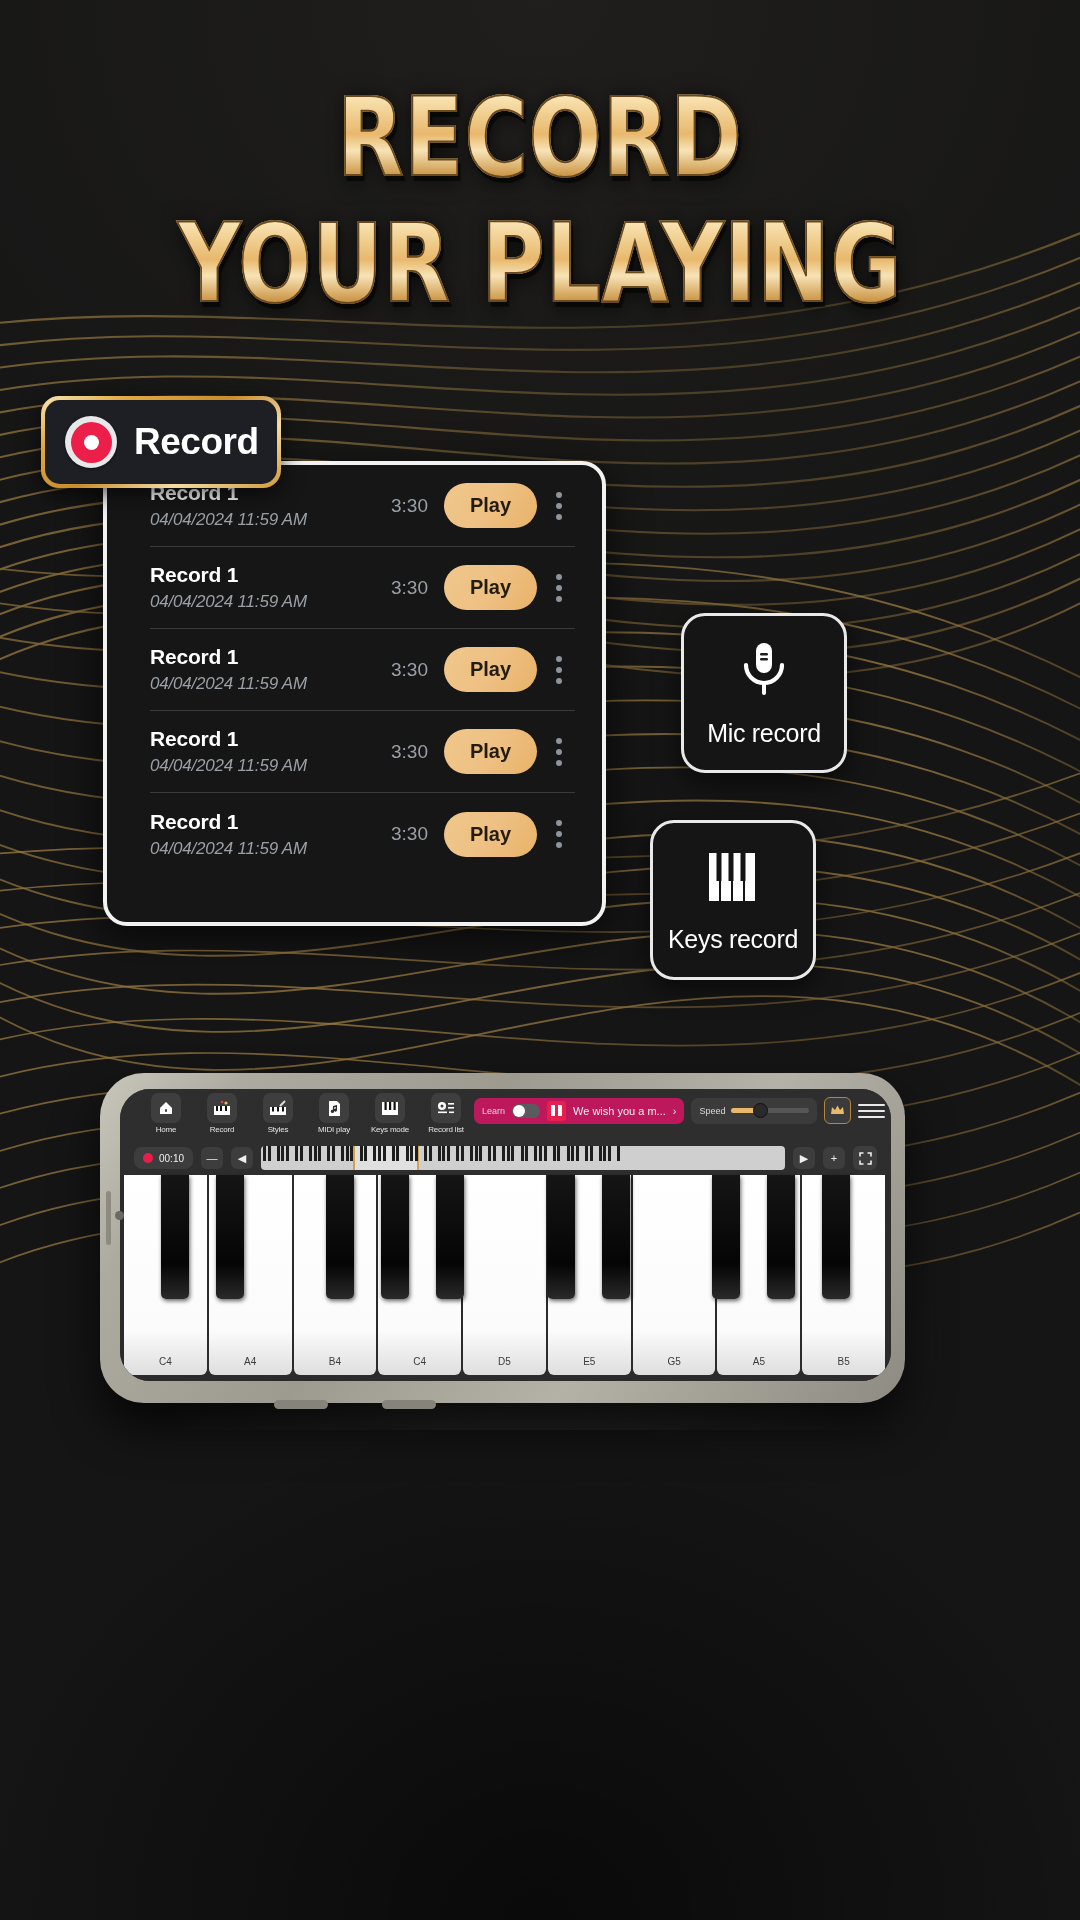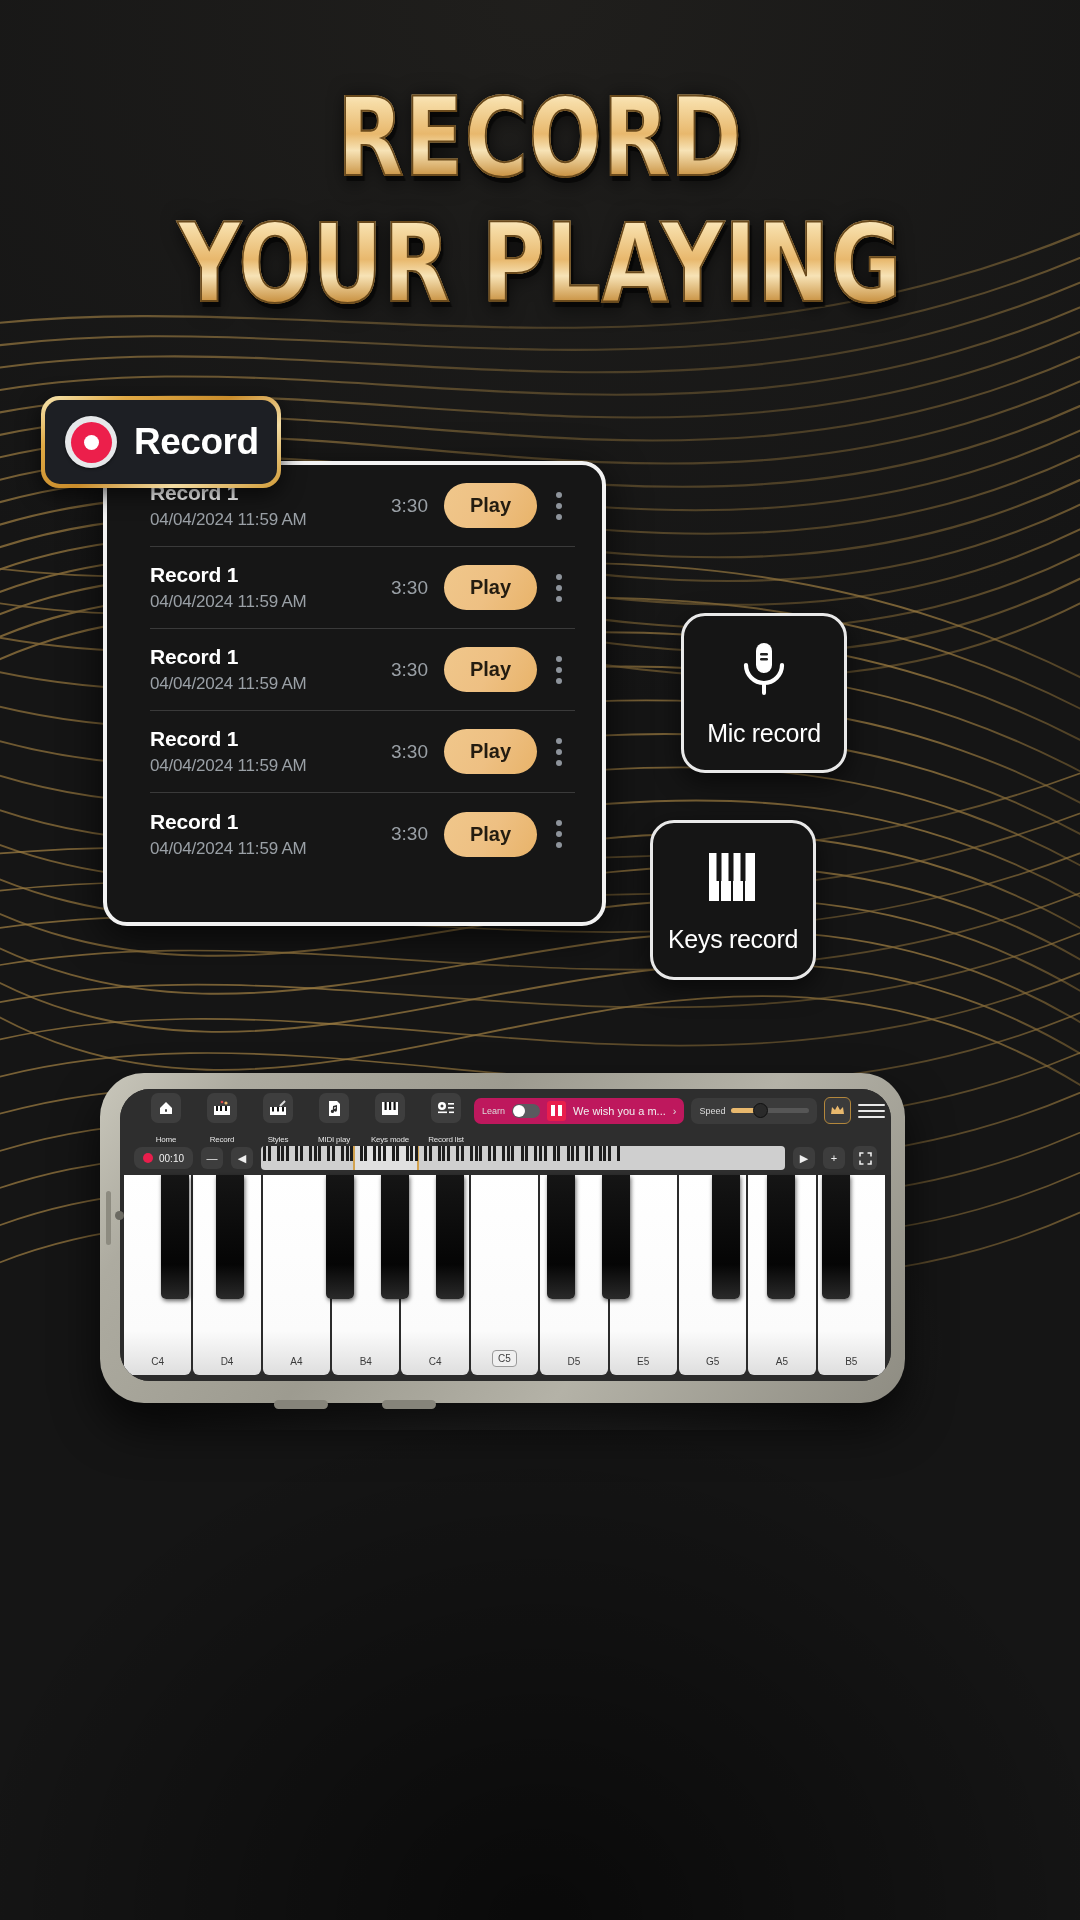--- a/index.html
+++ b/index.html
@@ -95,21 +95,21 @@
   .rec-row{
     height:82px;
     display:flex; align-items:center;
     margin:0 27px;
     border-bottom:1px solid #3a3a3a;
     position:relative;
   }
   .rec-row:last-child{ border-bottom:none; }
   .rec-meta{ flex:1 1 auto; min-width:0; }
   .rec-title{ color:#ffffff; font-size:21px; font-weight:bold; letter-spacing:-.2px; }
-  .rec-sub{ color:#9aa0a6; font-size:17px; margin-top:5px; letter-spacing:-.2px; }
+  .rec-sub{ color:#9aa0a6; font-size:17px; margin-top:5px; letter-spacing:-.2px;font-style:italic; }
   .rec-dur{ color:#9aa0a6; font-size:19px; margin-right:16px; flex:0 0 auto; }
   .rec-play{
     flex:0 0 auto;
     width:93px; height:45px;
     border-radius:23px;
     border:none;
     background:linear-gradient(120deg,#f0c78b 0%,#eec083 50%,#e8b369 100%);
     color:#241c10; font-size:20px; font-weight:bold;
     font-family:"Liberation Sans", sans-serif;
     cursor:pointer;
@@ -167,21 +167,21 @@
   #tab-foot-1{ position:absolute; left:174px; bottom:-6px; width:54px; height:9px; border-radius:5px; background:#86847a; z-index:12;}
   #tab-foot-2{ position:absolute; left:282px; bottom:-6px; width:54px; height:9px; border-radius:5px; background:#86847a; z-index:12;}
 
   
   #tb-top{
     height:52px; display:flex; align-items:flex-start;
     padding:4px 10px 0 18px; gap:0;
     background:#2e2e2e;
   }
   .tb-item{
-    width:56px; display:flex; flex-direction:column; align-items:center; gap:12px; cursor:pointer;justify-content:flex-end;
+    width:56px; display:flex; flex-direction:column; align-items:center; gap:2px; cursor:pointer;justify-content:flex-end;
   }
   .tb-ico{
     width:30px; height:30px; border-radius:7px;
     background:#3e3e3e;
     display:flex; align-items:center; justify-content:center;
   }
   .tb-lab{ color:#e4e4e4; font-size:8px; letter-spacing:-.2px; }
   #tb-right{
     margin-left:auto; display:flex; align-items:center; gap:7px; padding-top:4px;
   }
@@ -613,33 +613,27 @@
             <path d="M1 4.5V1h3.5M8.5 1H12v3.5M12 8.5V12H8.5M4.5 12H1V8.5"></path>
           </svg>
         </div>
       </div>
 
       <div id="piano">
           <div class="wk">
             <span class="lbl">C4</span>
           </div>
           <div class="wk">
-            <span class="lbl">D4</span>
-          </div>
-          <div class="wk">
             <span class="lbl">A4</span>
           </div>
           <div class="wk">
             <span class="lbl">B4</span>
           </div>
           <div class="wk">
             <span class="lbl">C4</span>
-          </div>
-          <div class="wk">
-            <span class="lbl boxed">C5</span>
           </div>
           <div class="wk">
             <span class="lbl">D5</span>
           </div>
           <div class="wk">
             <span class="lbl">E5</span>
           </div>
           <div class="wk">
             <span class="lbl">G5</span>
           </div>

